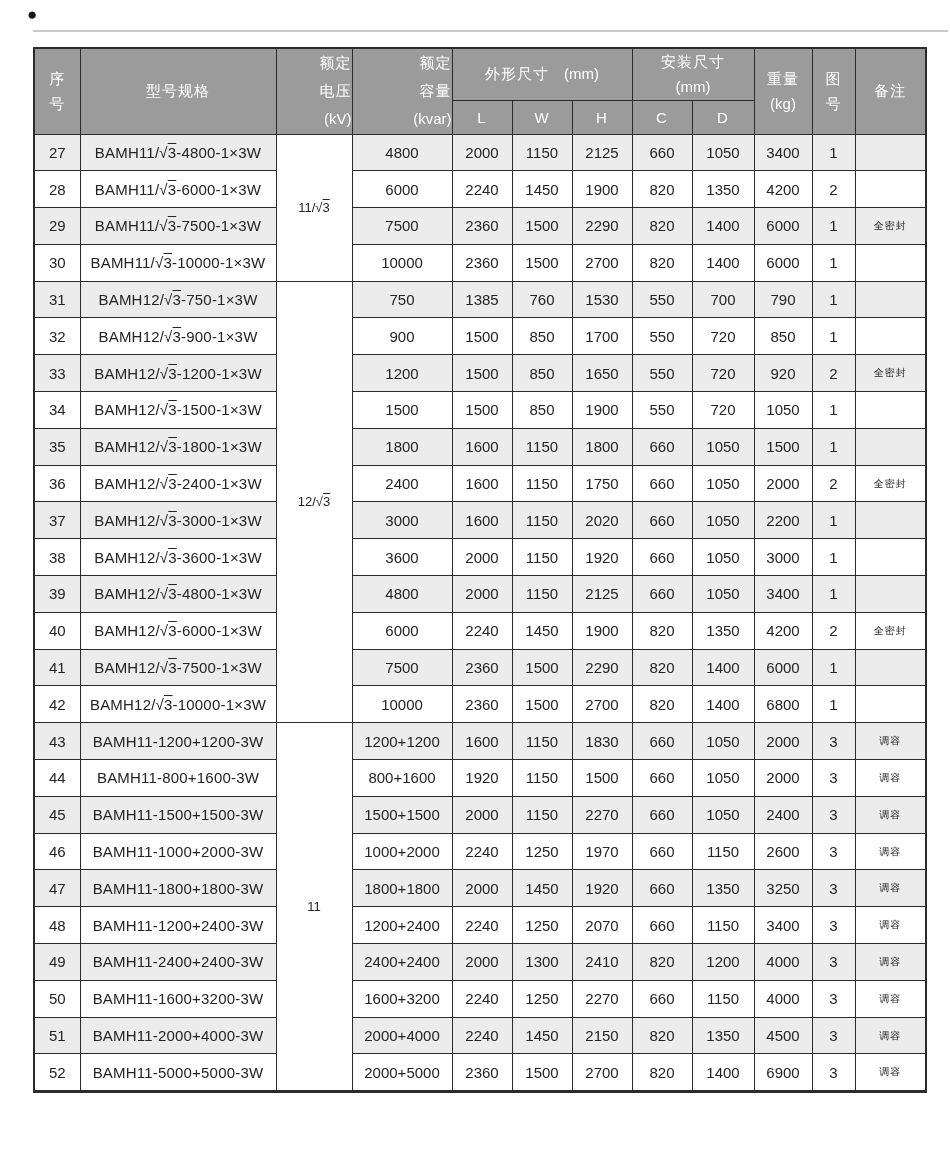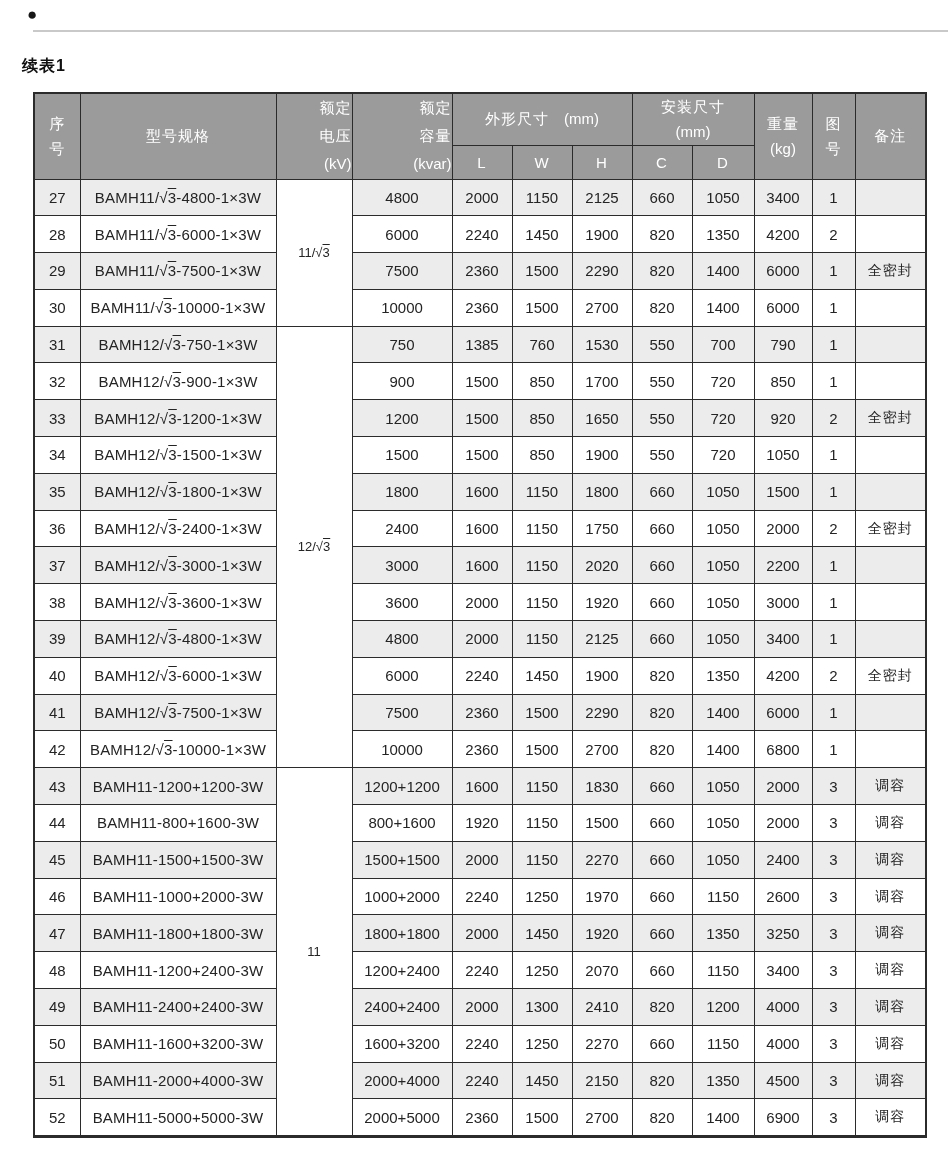--- a/index.html
+++ b/index.html
@@ -65,34 +65,33 @@
 
   tbody td {
     height: 35.8px;
     font-size: 15px;
     color: #242424;
     background: #ffffff;
   }
   tbody tr.shaded td { background: #ececec; }
   td.model-cell { text-align: left; padding-left: 13px; letter-spacing: 0.2px; margin-left: 30px; }
   td.voltage-cell { background: #ffffff !important; font-size: 13px; }
-  td.remark-cell { font-size: 14px; letter-spacing: 1px; }
+  td.remark-cell { font-size: 10px; letter-spacing: 1px; }
   .sq .ov { text-decoration: overline; }
 </style>
 </head>
 <body>
 
 <div class="page">
 
   <div class="doc-title">
     <span class="bullet">●</span>
   </div>
   <div class="title-divider"></div>
 
-  <div class="subtitle">续表1</div>
 
   <table class="spec">
     <colgroup>
       <col style="width:46px">
         <col style="width:196px">
         <col style="width:76px">
         <col style="width:100px">
       <col style="width:60px">
         <col style="width:60px">
         <col style="width:60px">

